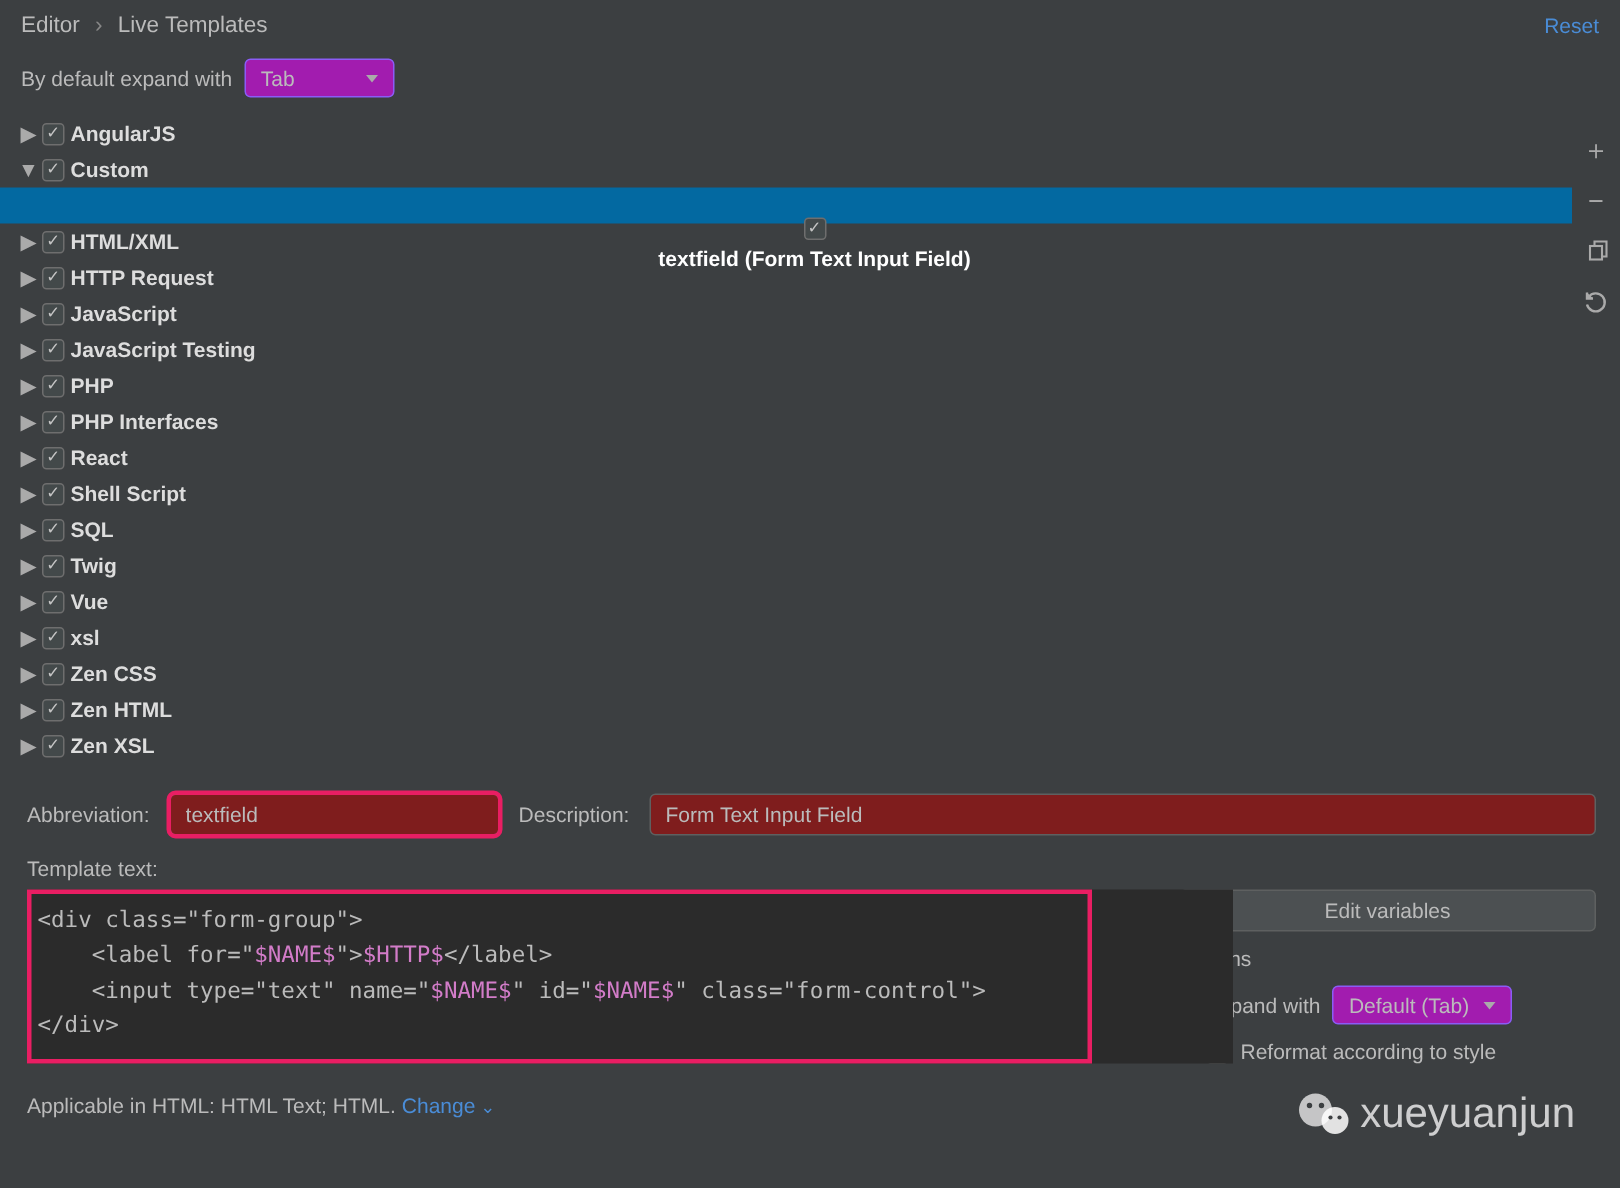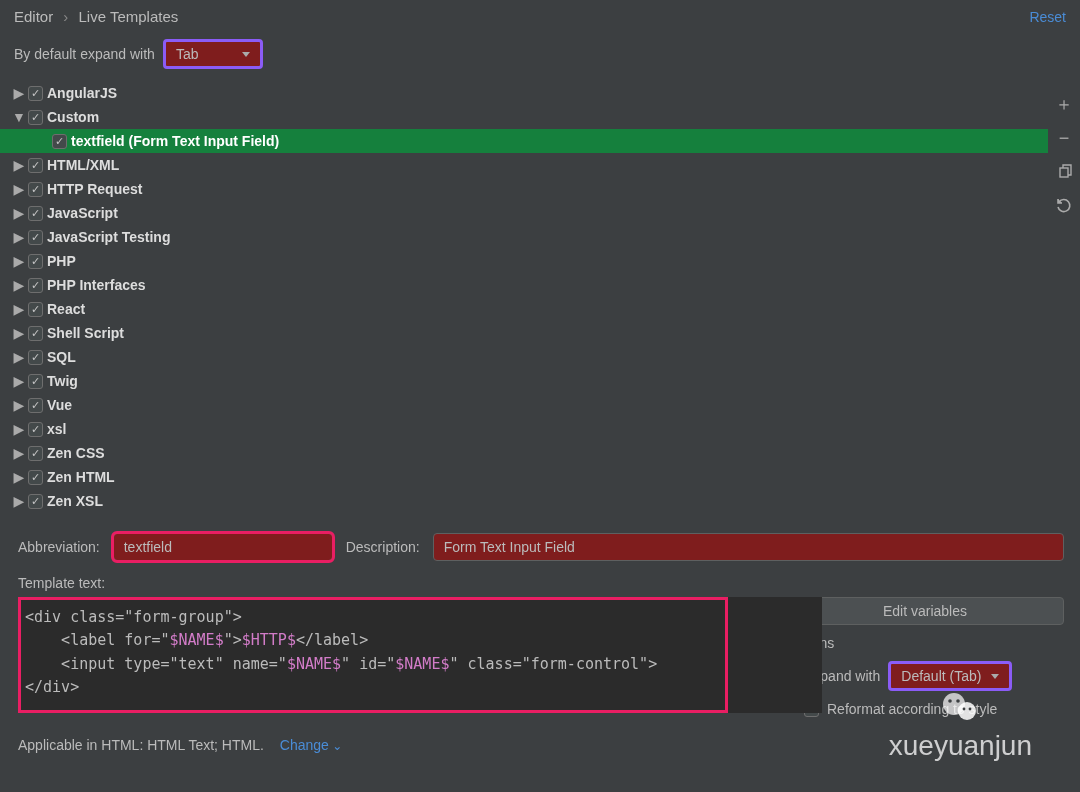--- a/index.html
+++ b/index.html
@@ -28,22 +28,22 @@
   color: #4a8cd6;
   cursor: pointer;
 }
 .expand-row {
   padding: 6px 14px 10px 14px;
   display: flex;
   align-items: center;
   gap: 8px;
 }
 .select {
-  background: #7f1d1d;
-  border: 3px solid #8b5cf6;
+  background: #a21caf;
+  border: 1px solid #8b5cf6;
   border-radius: 4px;
   padding: 4px 28px 4px 10px;
   color: #bbbbbb;
   position: relative;
   min-width: 100px;
   display: inline-flex;
   align-items: center;
   cursor: pointer;
 }
 .select::after {
@@ -68,22 +68,23 @@
 .tree-item {
   display: flex;
   align-items: center;
   height: 24px;
   padding-left: 14px;
   gap: 4px;
   cursor: pointer;
 }
 .tree-item.lvl2 { padding-left: 38px; }
 .tree-item.selected {
-  background: #15803d;
+  background: #0369a1;
   color: #fff;
+  flex-direction: column;
 }
 .tree-item.selected .tree-label { color: #fff; }
 .tree-item .tree-label {
   color: #dddddd;
   font-weight: 700;
   font-size: 14px;
 }
 .expand-arrow {
   width: 10px;
   display: inline-flex;
@@ -202,42 +203,41 @@
 .option-row {
   display: flex;
   align-items: center;
   gap: 8px;
   padding-left: 18px;
 }
 .applicable-row {
   padding: 12px 18px;
   display: flex;
   align-items: flex-end;
-  gap: 16px;
+  gap: 4px;
 }
 .change-link {
   color: #4a8cd6;
   cursor: pointer;
 }
 .change-link::after {
   content: ' ⌄';
   font-size: 12px;
 }
 .watermark {
   position: absolute;
-  right: 48px;
+  right: 30px;
   bottom: 30px;
   color: rgba(255,255,255,0.75);
   font-size: 28px;
   font-weight: 500;
   display: flex;
   align-items: center;
   gap: 4px;
   pointer-events: none;
-  flex-direction: column;
 }
 .watermark-icon {
   width: 40px;
   height: 40px;
   display: inline-block;
   position: relative;
 }
 .watermark-icon svg { width: 100%; height: 100%; }
 </style>
 </head>

